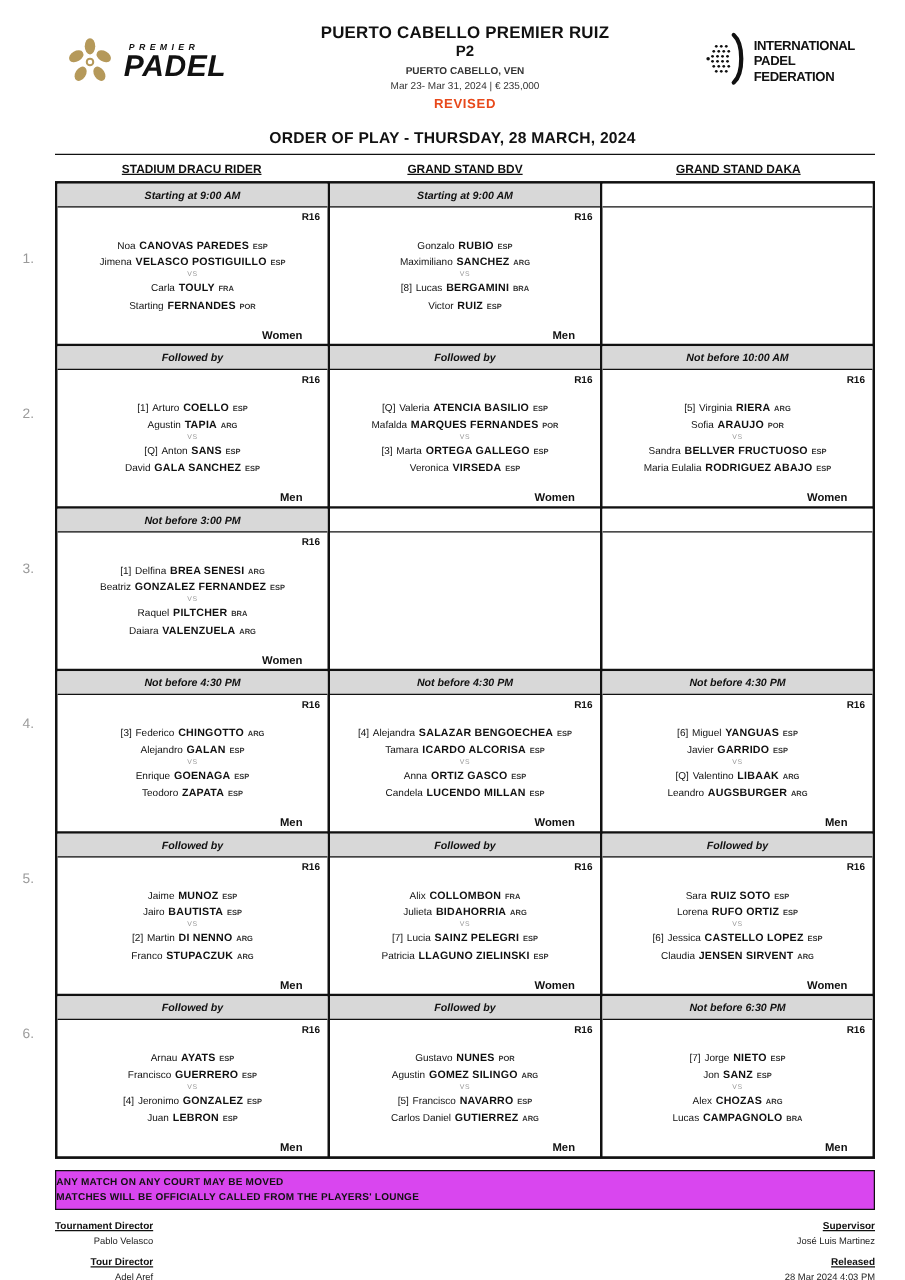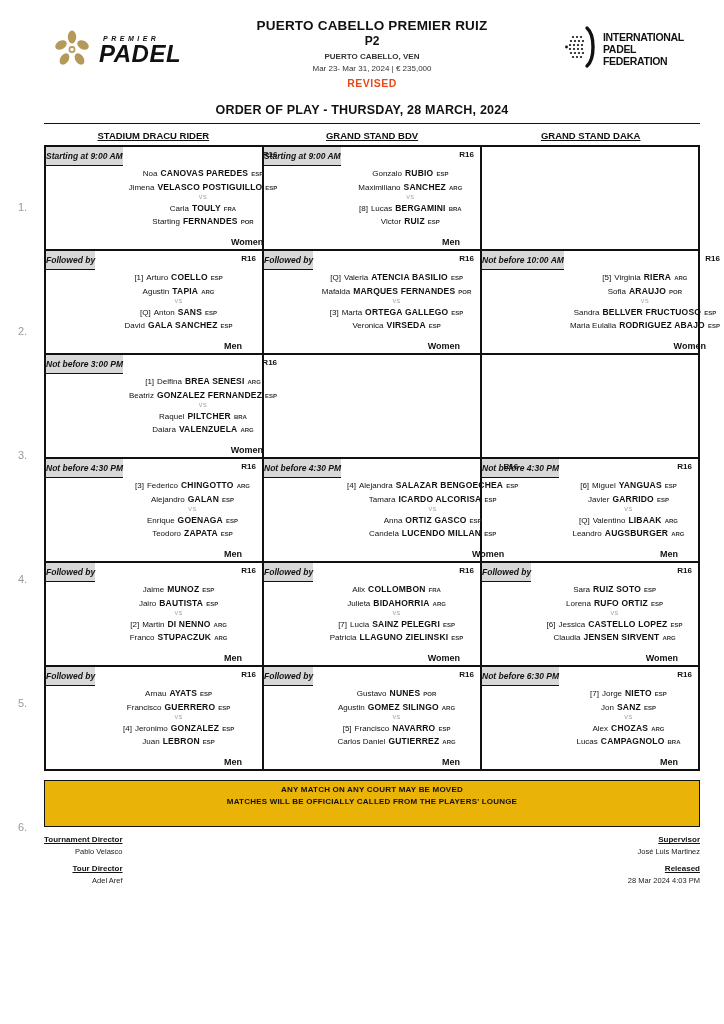--- a/index.html
+++ b/index.html
@@ -29,43 +29,43 @@
   .content { margin:0 24px 0 44px; width:656px; }
   .title-rule { border-bottom:1.5px solid #111; margin-top:6px; }
   .court-headers { display:flex; margin-top:3px; }
   .court-headers .court-name { flex:1; text-align:center; font-size:9.5px; font-weight:bold; padding:3px 0 4px;text-decoration:underline; }
   
   .grid-wrap { position:relative; }
   #grid {
     display:grid; grid-template-columns:repeat(3,1fr);
     gap:2px; background:#111; border:2px solid #111;
   }
-  .match-cell { display:flex; flex-direction:row; height:102px; background:#fff; }
+  .match-cell { display:flex; flex-direction:column; height:128px; background:#fff; }
   .time-band {
     height:19px; flex:none; background:#fff; border-bottom:1.5px solid #111;
     display:flex; align-items:center; justify-content:center;
     font-size:8.5px; font-weight:bold; font-style:italic;
   }
   .time-band.filled { background:#d8d8d8; }
   .match-body { flex:1; position:relative; display:flex; flex-direction:column; justify-content:center; padding:10px 6px 12px; }
   .round-label { position:absolute; top:3px; right:6px; font-size:8px; font-weight:bold; }
   .category-label { position:absolute; bottom:2px; right:20px; font-size:9px; font-weight:bold; }
   .teams { display:flex; flex-direction:column; align-items:center; gap:3.5px; }
   .player-line { font-size:8px; white-space:nowrap; display:flex; align-items:baseline; gap:3px; }
   .player-line .seed { font-weight:normal; }
   .player-line .first { font-weight:normal; }
   .player-line .last { font-weight:bold; font-size:8.5px; letter-spacing:.2px; }
   .player-line .cc { font-size:6px; font-weight:bold; color:#333; }
   .vs-label { font-size:5.5px; color:#999; letter-spacing:.5px; margin:-1px 0; }
   #row-nums { position:absolute; left:-26px; top:0; display:flex; flex-direction:column; }
   .row-num { height:124px; display:flex; align-items:center; font-size:11px; color:#9a9a9a; }
   
   .notice {
-    margin-top:9px; background:#eab308; border:1.5px solid #111;
-    text-align:center; padding:3px 0 19px;
+    margin-top:9px; background:#d946ef; border:1.5px solid #111;
+    padding:3px 0 4px;
   }
   .notice div { font-size:8px; font-weight:bold; line-height:1.45; letter-spacing:.2px; }
   
   .footer { display:flex; justify-content:space-between; margin-top:8px; }
   .f-col { display:flex; flex-direction:column; gap:3px;text-align:right; }
   .f-col.right { text-align:right; }
   .f-label { font-size:8px; font-weight:bold; text-decoration:underline; }
   .f-value { font-size:7.5px; color:#222; margin-bottom:5px; }
 </style>
 </head>

